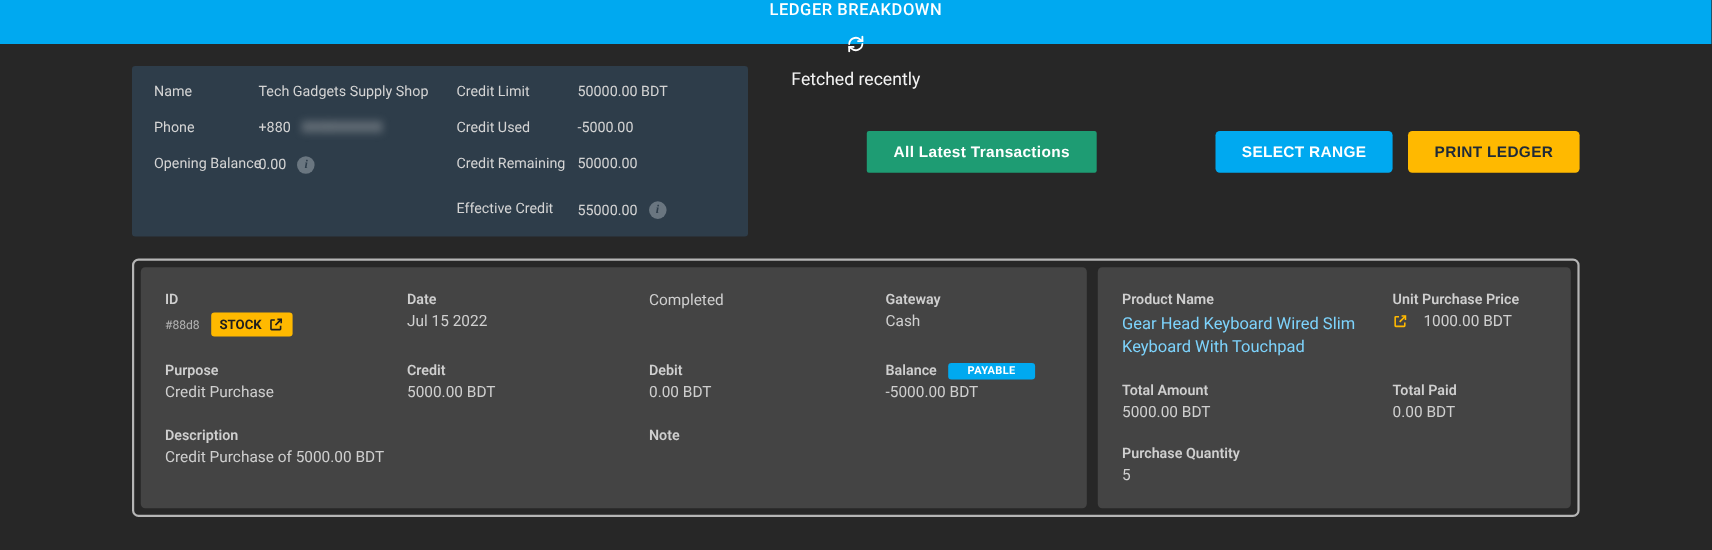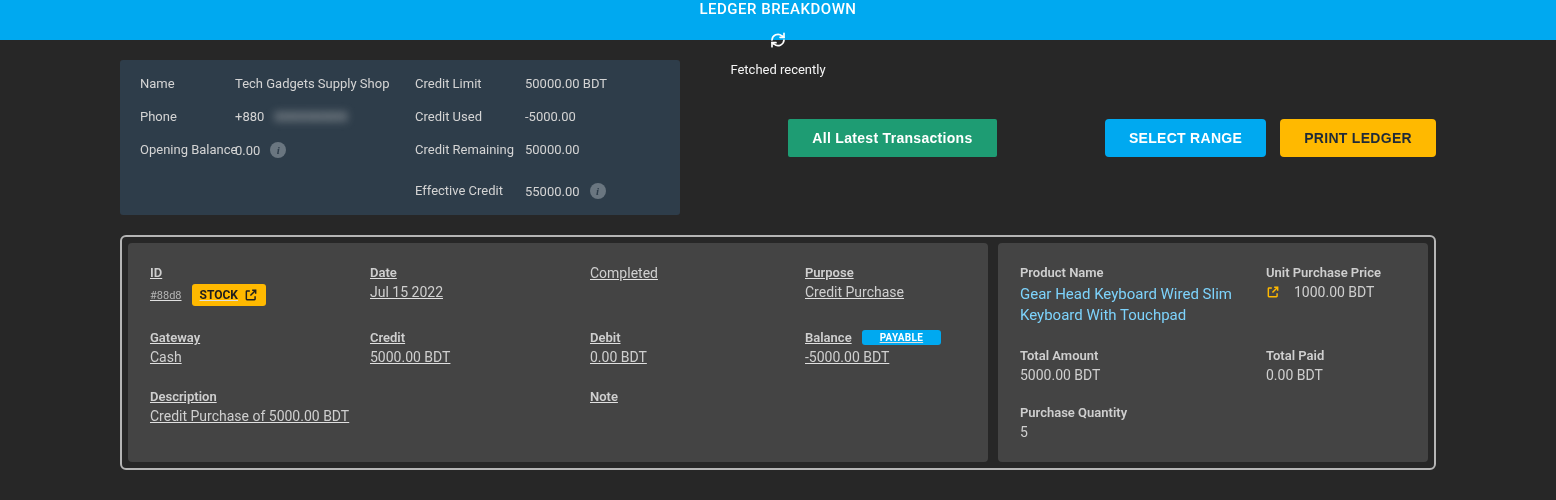--- a/index.html
+++ b/index.html
@@ -28,21 +28,21 @@
     font-weight: 500;
     letter-spacing: 0.5px;
   }
   .refresh-icon {
     color: #ffffff;
     display: inline-flex;
     align-items: center;
   }
   .header-sub {
     color: #ffffff;
-    font-size: 13px;
+    font-size: 16px;
     opacity: 0.95;
   }
 
   
   .top-section {
     display: flex;
     align-items: center;
     padding: 20px 120px 10px 120px;
     gap: 40px;
   }
@@ -124,21 +124,21 @@
     gap: 10px;
   }
   .tx-panel {
     background: #444444;
     border-radius: 4px;
     padding: 22px 22px 22px 22px;
     flex: 1;
   }
   .tx-panel.right { flex: 0 0 430px; }
 
-  .tx-grid { display: grid; grid-template-columns: 220px 220px 215px 1fr; row-gap: 24px; text-decoration: underline; }
+  .tx-grid { display: grid; grid-template-columns: 220px 220px 215px 1fr; row-gap: 24px; }
   .tx-field {}
   .tx-label { font-size: 13px; color: #cfcfcf; font-weight: 600; margin-bottom: 4px; display: flex; align-items: center; gap: 10px; }
   .tx-value { font-size: 14px; color: #cfcfcf; display: flex; align-items: center; gap: 10px; }
   .tx-value .small-id { font-size: 11px; color: #b5b5b5; }
 
   .badge-stock {
     background: #ffb900;
     color: #1e1e1e;
     font-size: 12px;
     font-weight: 700;
@@ -254,27 +254,27 @@
         </div>
       </div>
       <div class="tx-field">
         <div class="tx-label">Date</div>
         <div class="tx-value">Jul 15 2022</div>
       </div>
       <div class="tx-field">
         <div class="tx-value">Completed</div>
       </div>
       <div class="tx-field">
+        <div class="tx-label">Gateway</div>
+        <div class="tx-value">Cash</div>
+      </div>
+
+      <div class="tx-field">
         <div class="tx-label">Purpose</div>
         <div class="tx-value">Credit Purchase</div>
-      </div>
-
-      <div class="tx-field">
-        <div class="tx-label">Gateway</div>
-        <div class="tx-value">Cash</div>
       </div>
       <div class="tx-field">
         <div class="tx-label">Credit</div>
         <div class="tx-value">5000.00 BDT</div>
       </div>
       <div class="tx-field">
         <div class="tx-label">Debit</div>
         <div class="tx-value">0.00 BDT</div>
       </div>
       <div class="tx-field">

